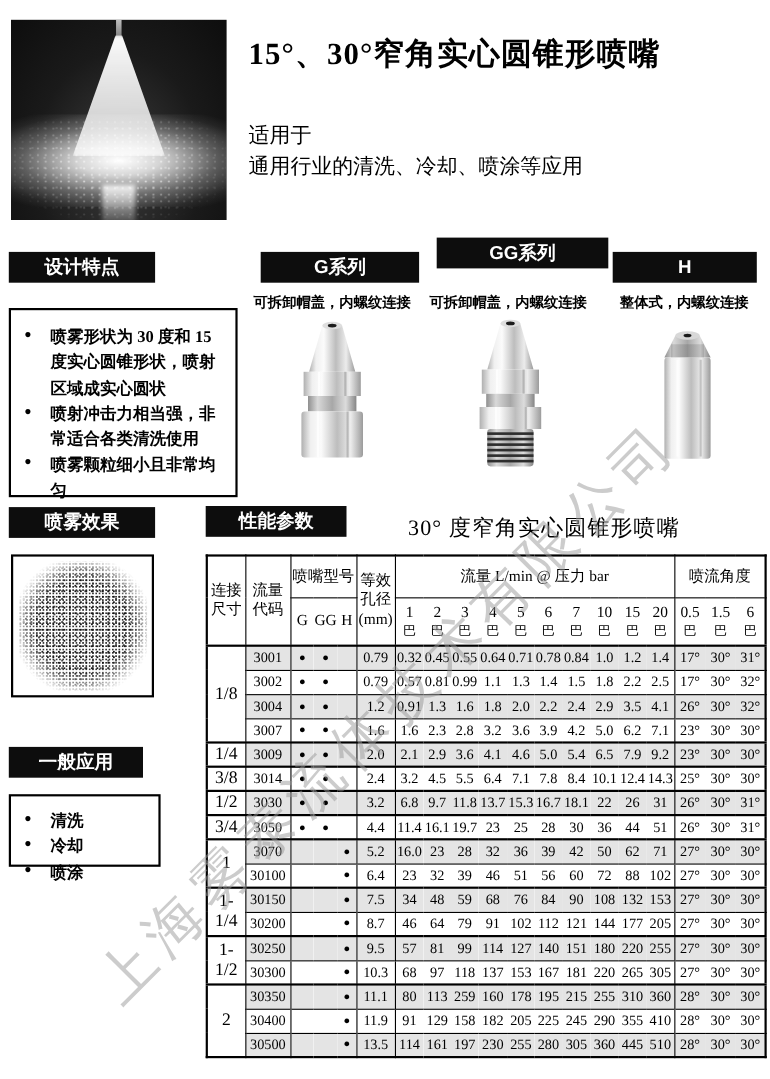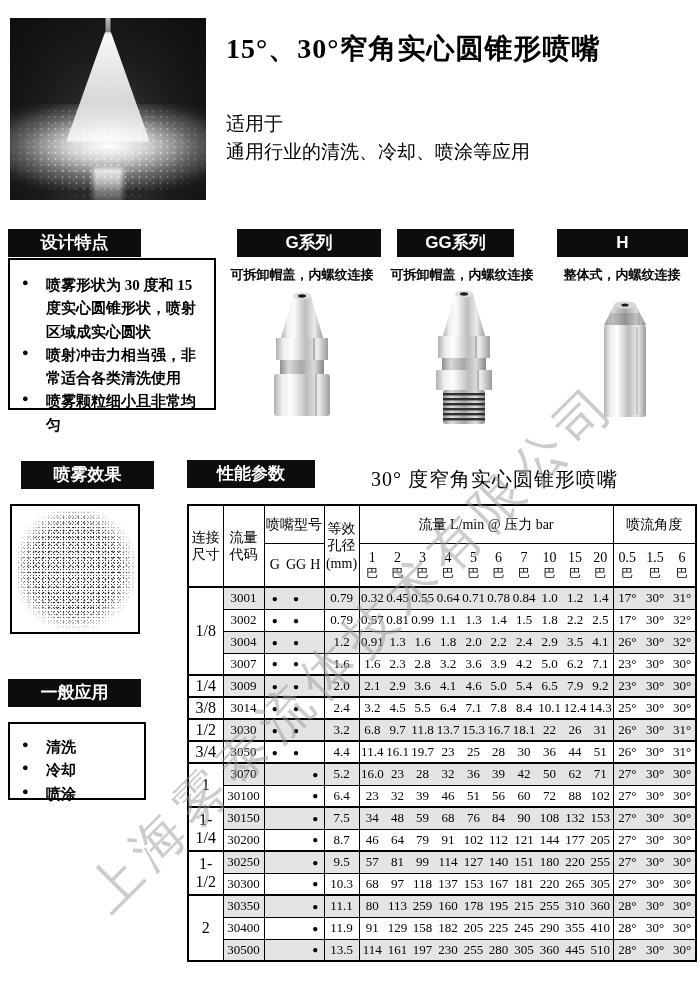--- a/index.html
+++ b/index.html
@@ -31,35 +31,35 @@
     background:linear-gradient(to bottom, rgba(255,255,255,.85), rgba(255,255,255,.12)); filter:blur(2px); }
 
   
   .page-title { position:absolute; left:226px; top:30px; font-size:28px; font-weight:600; letter-spacing:1px; }
   .subtitle { position:absolute; left:226px; top:110px; font-size:19px; line-height:1.45; font-weight:500; }
 
   .tag { position:absolute; height:28px; background:#0d0d0d; color:#fff; text-align:center;
     font-family:"Liberation Sans","DejaVu Sans",sans-serif; font-weight:bold; font-size:17px; line-height:28px; }
   #design-tag { left:8px;  top:229px; width:133px; }
   #g-tag      { left:237px; top:229px; width:144px; }
-  #gg-tag     { left:397px; top:229px; width:117px; }
+  #gg-tag     { left:397px; top:216px; width:156px; }
   #h-tag      { left:557px; top:229px; width:131px; }
-  #spray-tag  { left:8px;  top:461px; width:133px;margin-left:13px; }
-  #app-tag    { left:8px;  top:679px; width:133px; }
+  #spray-tag  { left:8px;  top:461px; width:133px; }
+  #app-tag    { left:8px;  top:679px; width:122px; }
   #perf-tag   { left:187px; top:460px; width:128px; }
 
   .series-caption { position:absolute; top:266px; width:190px; text-align:center;
     font-size:13px; font-weight:bold; white-space:nowrap; }
   #g-caption  { left:207px; }
   #gg-caption { left:367px; }
   #h-caption  { left:527px; }
 
   .box { position:absolute; border:2px solid #000; background:#fff; }
-  #design-box { left:8px; top:258px; width:208px; height:152px; padding:14px 8px 8px 10px; }
-  #app-box    { left:8px; top:722px; width:138px; height:78px;  padding:12px 4px 4px 10px; }
+  #design-box { left:8px; top:280px; width:208px; height:172px; padding:14px 8px 8px 10px; }
+  #app-box    { left:8px; top:722px; width:138px; height:66px;  padding:12px 4px 4px 10px; }
   .bullet-list { list-style:none; font-size:15px; font-weight:600; line-height:1.55; }
   .bullet-list li { position:relative; padding-left:26px; }
   .bullet-list li::before { content:"●"; position:absolute; left:2px; top:0; font-size:11px; }
 
   #stipple-box { left:10px; top:504px; width:130px; height:130px; }
   .stipple { position:absolute; inset:4px;
     background-image:radial-gradient(rgba(15,15,15,.95) 0.7px, transparent 1.05px),
                      radial-gradient(rgba(45,45,45,.85) 0.8px, transparent 1.15px),
                      radial-gradient(rgba(0,0,0,.8) 0.6px, transparent 1px);
     background-size:5px 5px, 7px 7px, 3px 3px; background-position:0 0, 2px 3px, 1px 1px;

